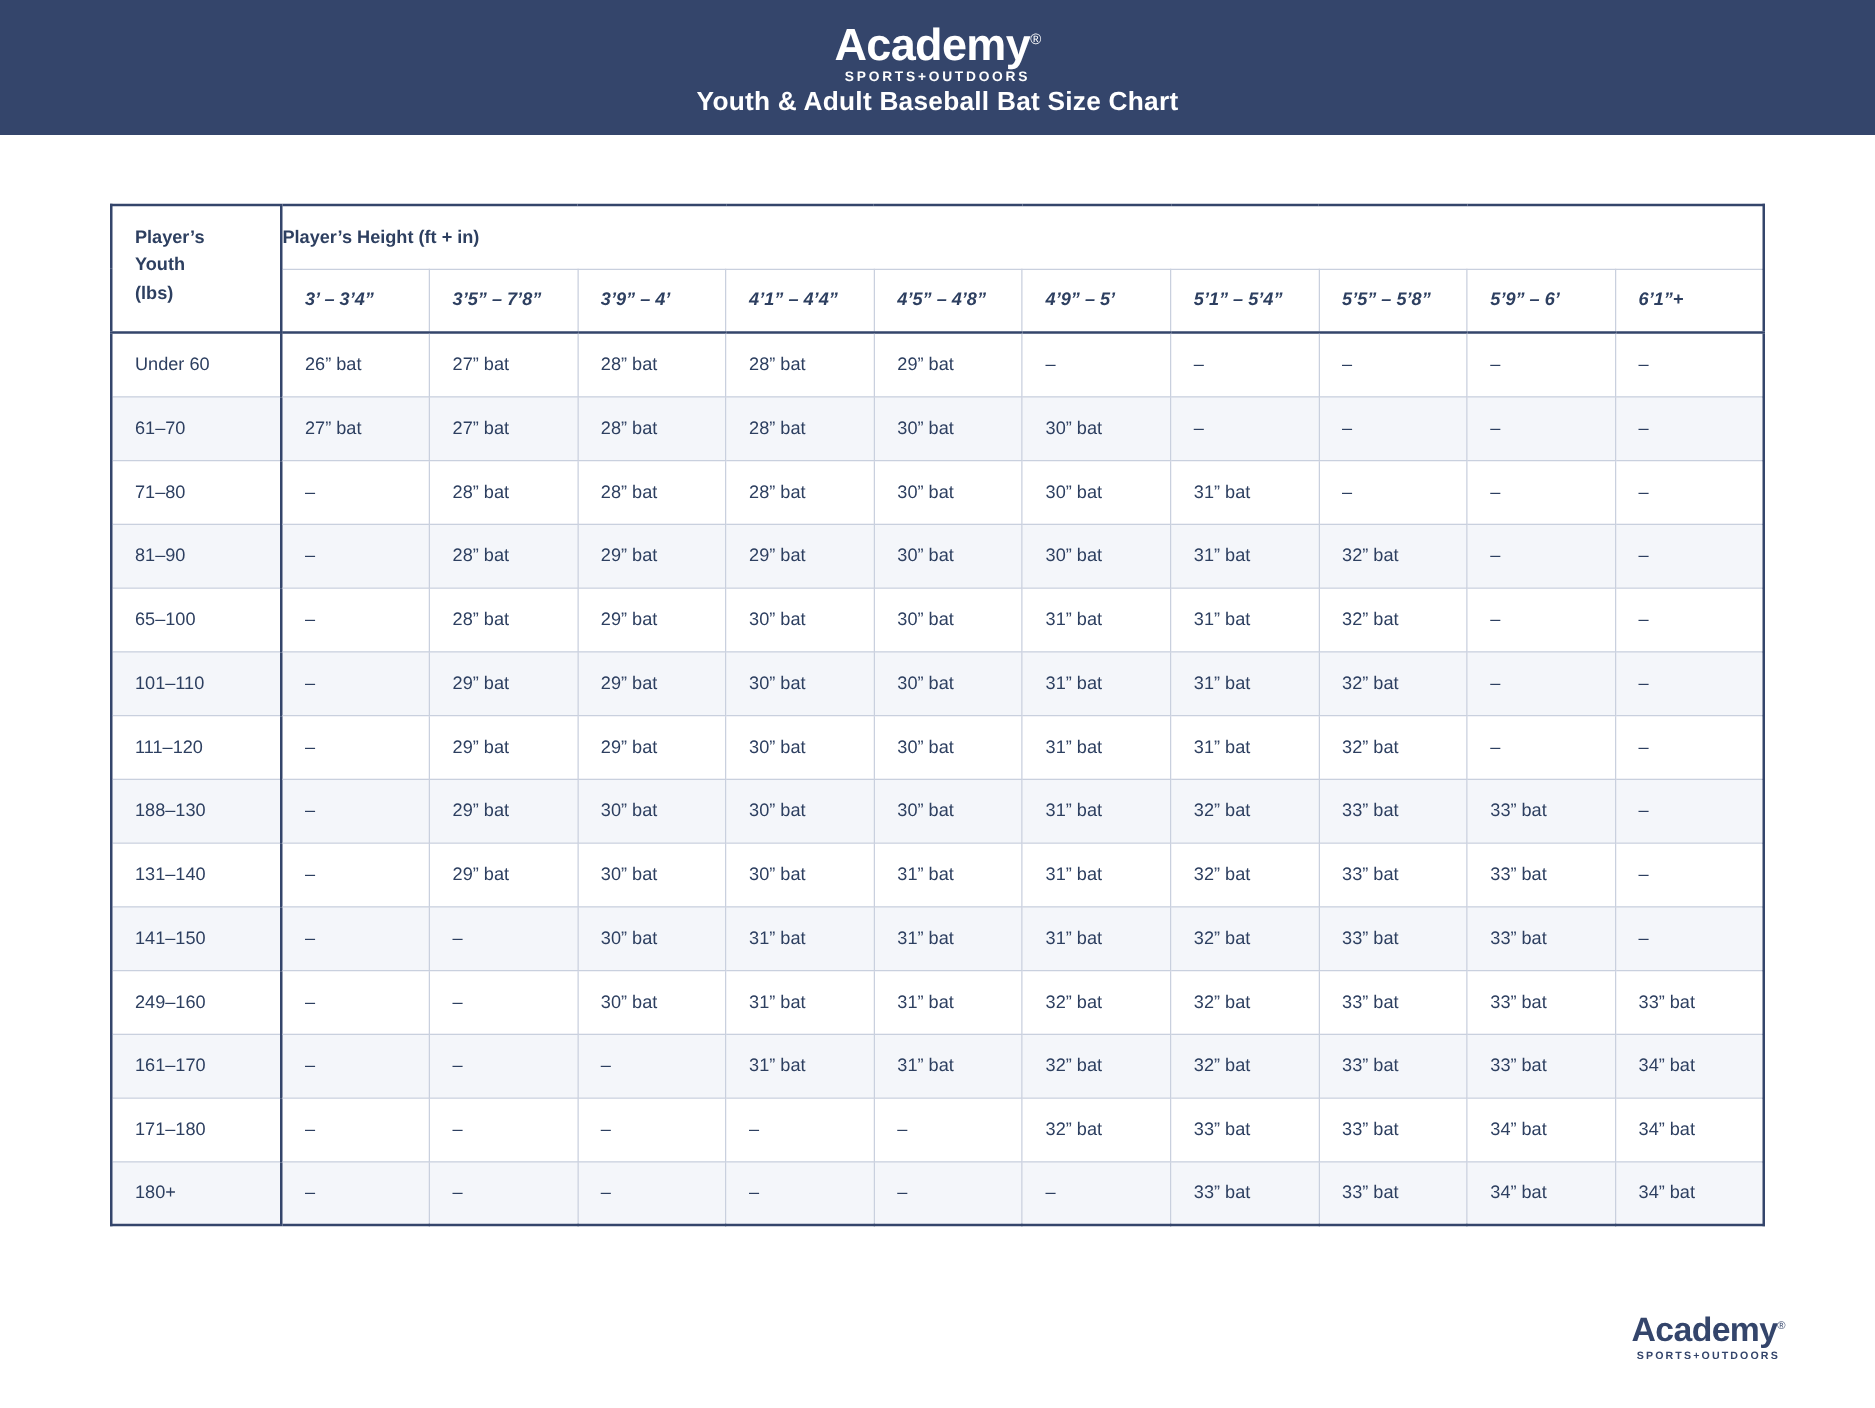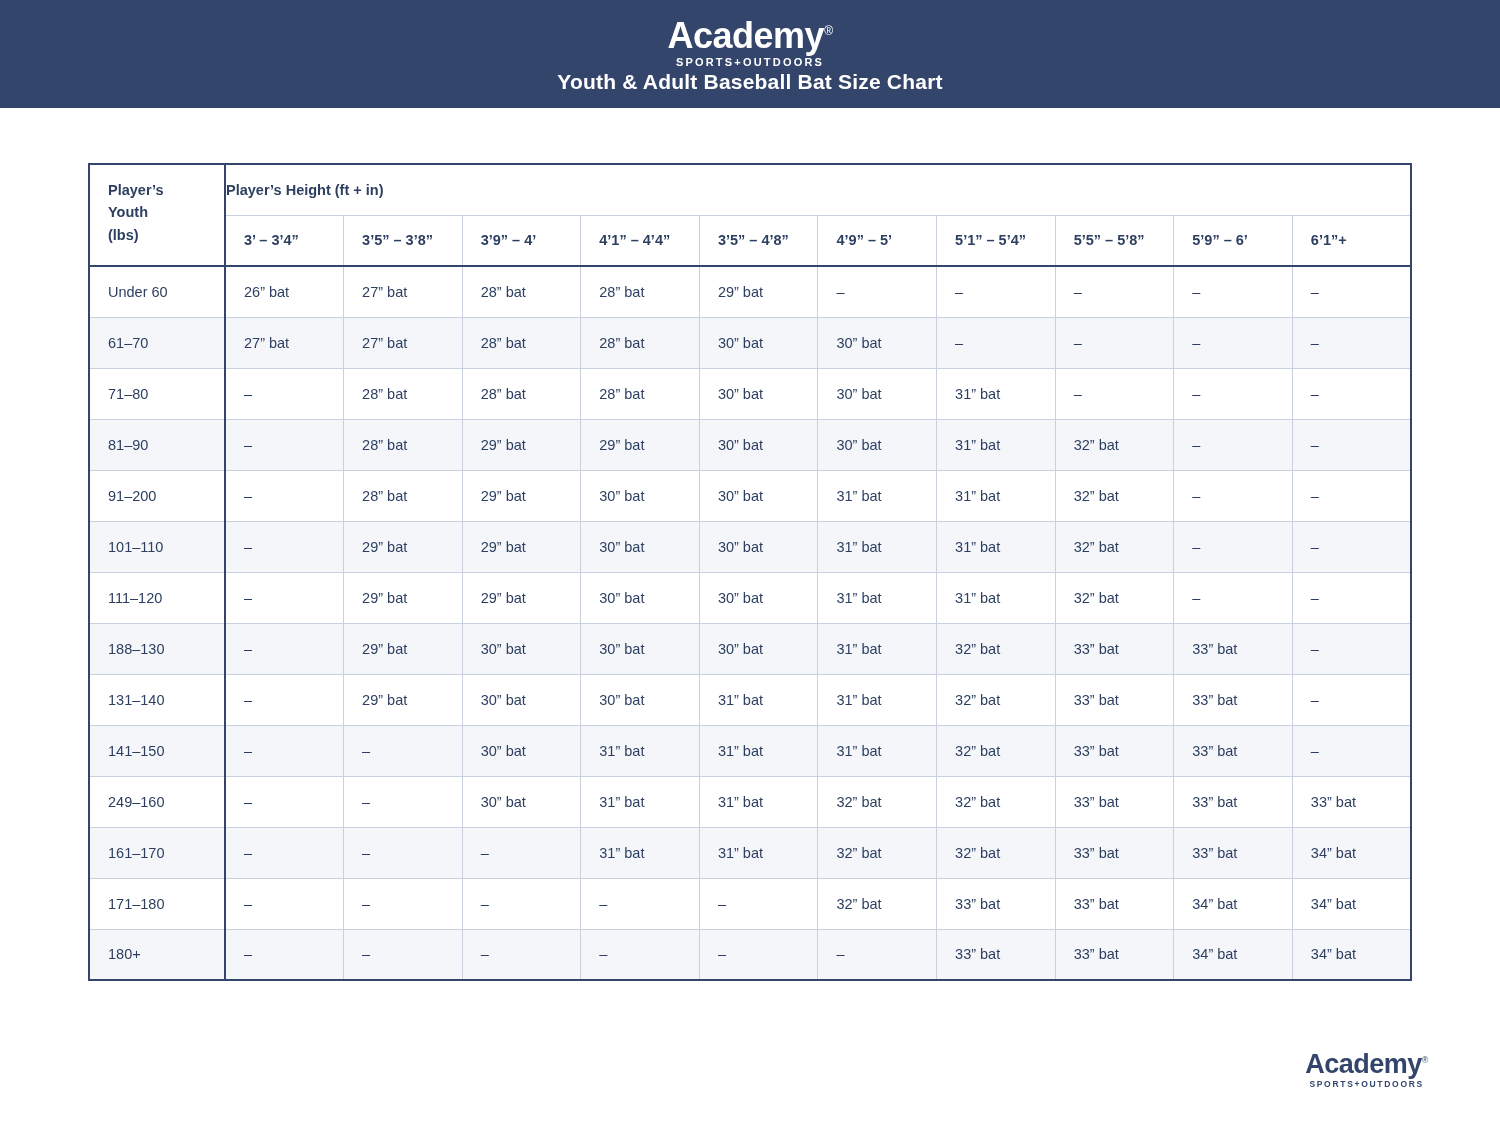--- a/index.html
+++ b/index.html
@@ -99,20 +99,21 @@
     font-size: 15px;
     height: 53px;
     padding-left: 0 !important;
     border-bottom: 1px solid #c9d0de !important;
   }
   .col-head {
     font-weight: bold !important;
     font-size: 14px;
     height: 51px;
     border-bottom: 2px solid #34456b !important;
+    font-style: italic;
   }
   .row-label {
     border-right: 2px solid #34456b !important;
     font-size: 14.5px;
   }
   tr.alt td {
     background: #f4f6fa;
   }
 
   
@@ -161,24 +162,24 @@
       <tr>
         <th class="corner-cell" rowspan="2">
           <div>Player’s</div>
           <div>Youth</div>
           <div>(lbs)</div>
         </th>
         <th class="span-head" colspan="10">Player’s Height (ft + in)</th>
       </tr>
       <tr id="col-head-row">
           <th class="col-head">3’ – 3’4”</th>
-          <th class="col-head">3’5” – 3’8”</th>
+          <th class="col-head">3’5” – 7’8”</th>
           <th class="col-head">3’9” – 4’</th>
           <th class="col-head">4’1” – 4’4”</th>
-          <th class="col-head">3’5” – 4’8”</th>
+          <th class="col-head">4’5” – 4’8”</th>
           <th class="col-head">4’9” – 5’</th>
           <th class="col-head">5’1” – 5’4”</th>
           <th class="col-head">5’5” – 5’8”</th>
           <th class="col-head">5’9” – 6’</th>
           <th class="col-head">6’1”+</th>
         </tr>
     </thead>
     <tbody id="table-body">
         <tr>
           <td class="row-label">Under 60</td>
@@ -226,21 +227,21 @@
           <td>29” bat</td>
           <td>29” bat</td>
           <td>30” bat</td>
           <td>30” bat</td>
           <td>31” bat</td>
           <td>32” bat</td>
           <td>–</td>
           <td>–</td>
         </tr>
         <tr>
-          <td class="row-label">91–200</td>
+          <td class="row-label">65–100</td>
           <td>–</td>
           <td>28” bat</td>
           <td>29” bat</td>
           <td>30” bat</td>
           <td>30” bat</td>
           <td>31” bat</td>
           <td>31” bat</td>
           <td>32” bat</td>
           <td>–</td>
           <td>–</td>

